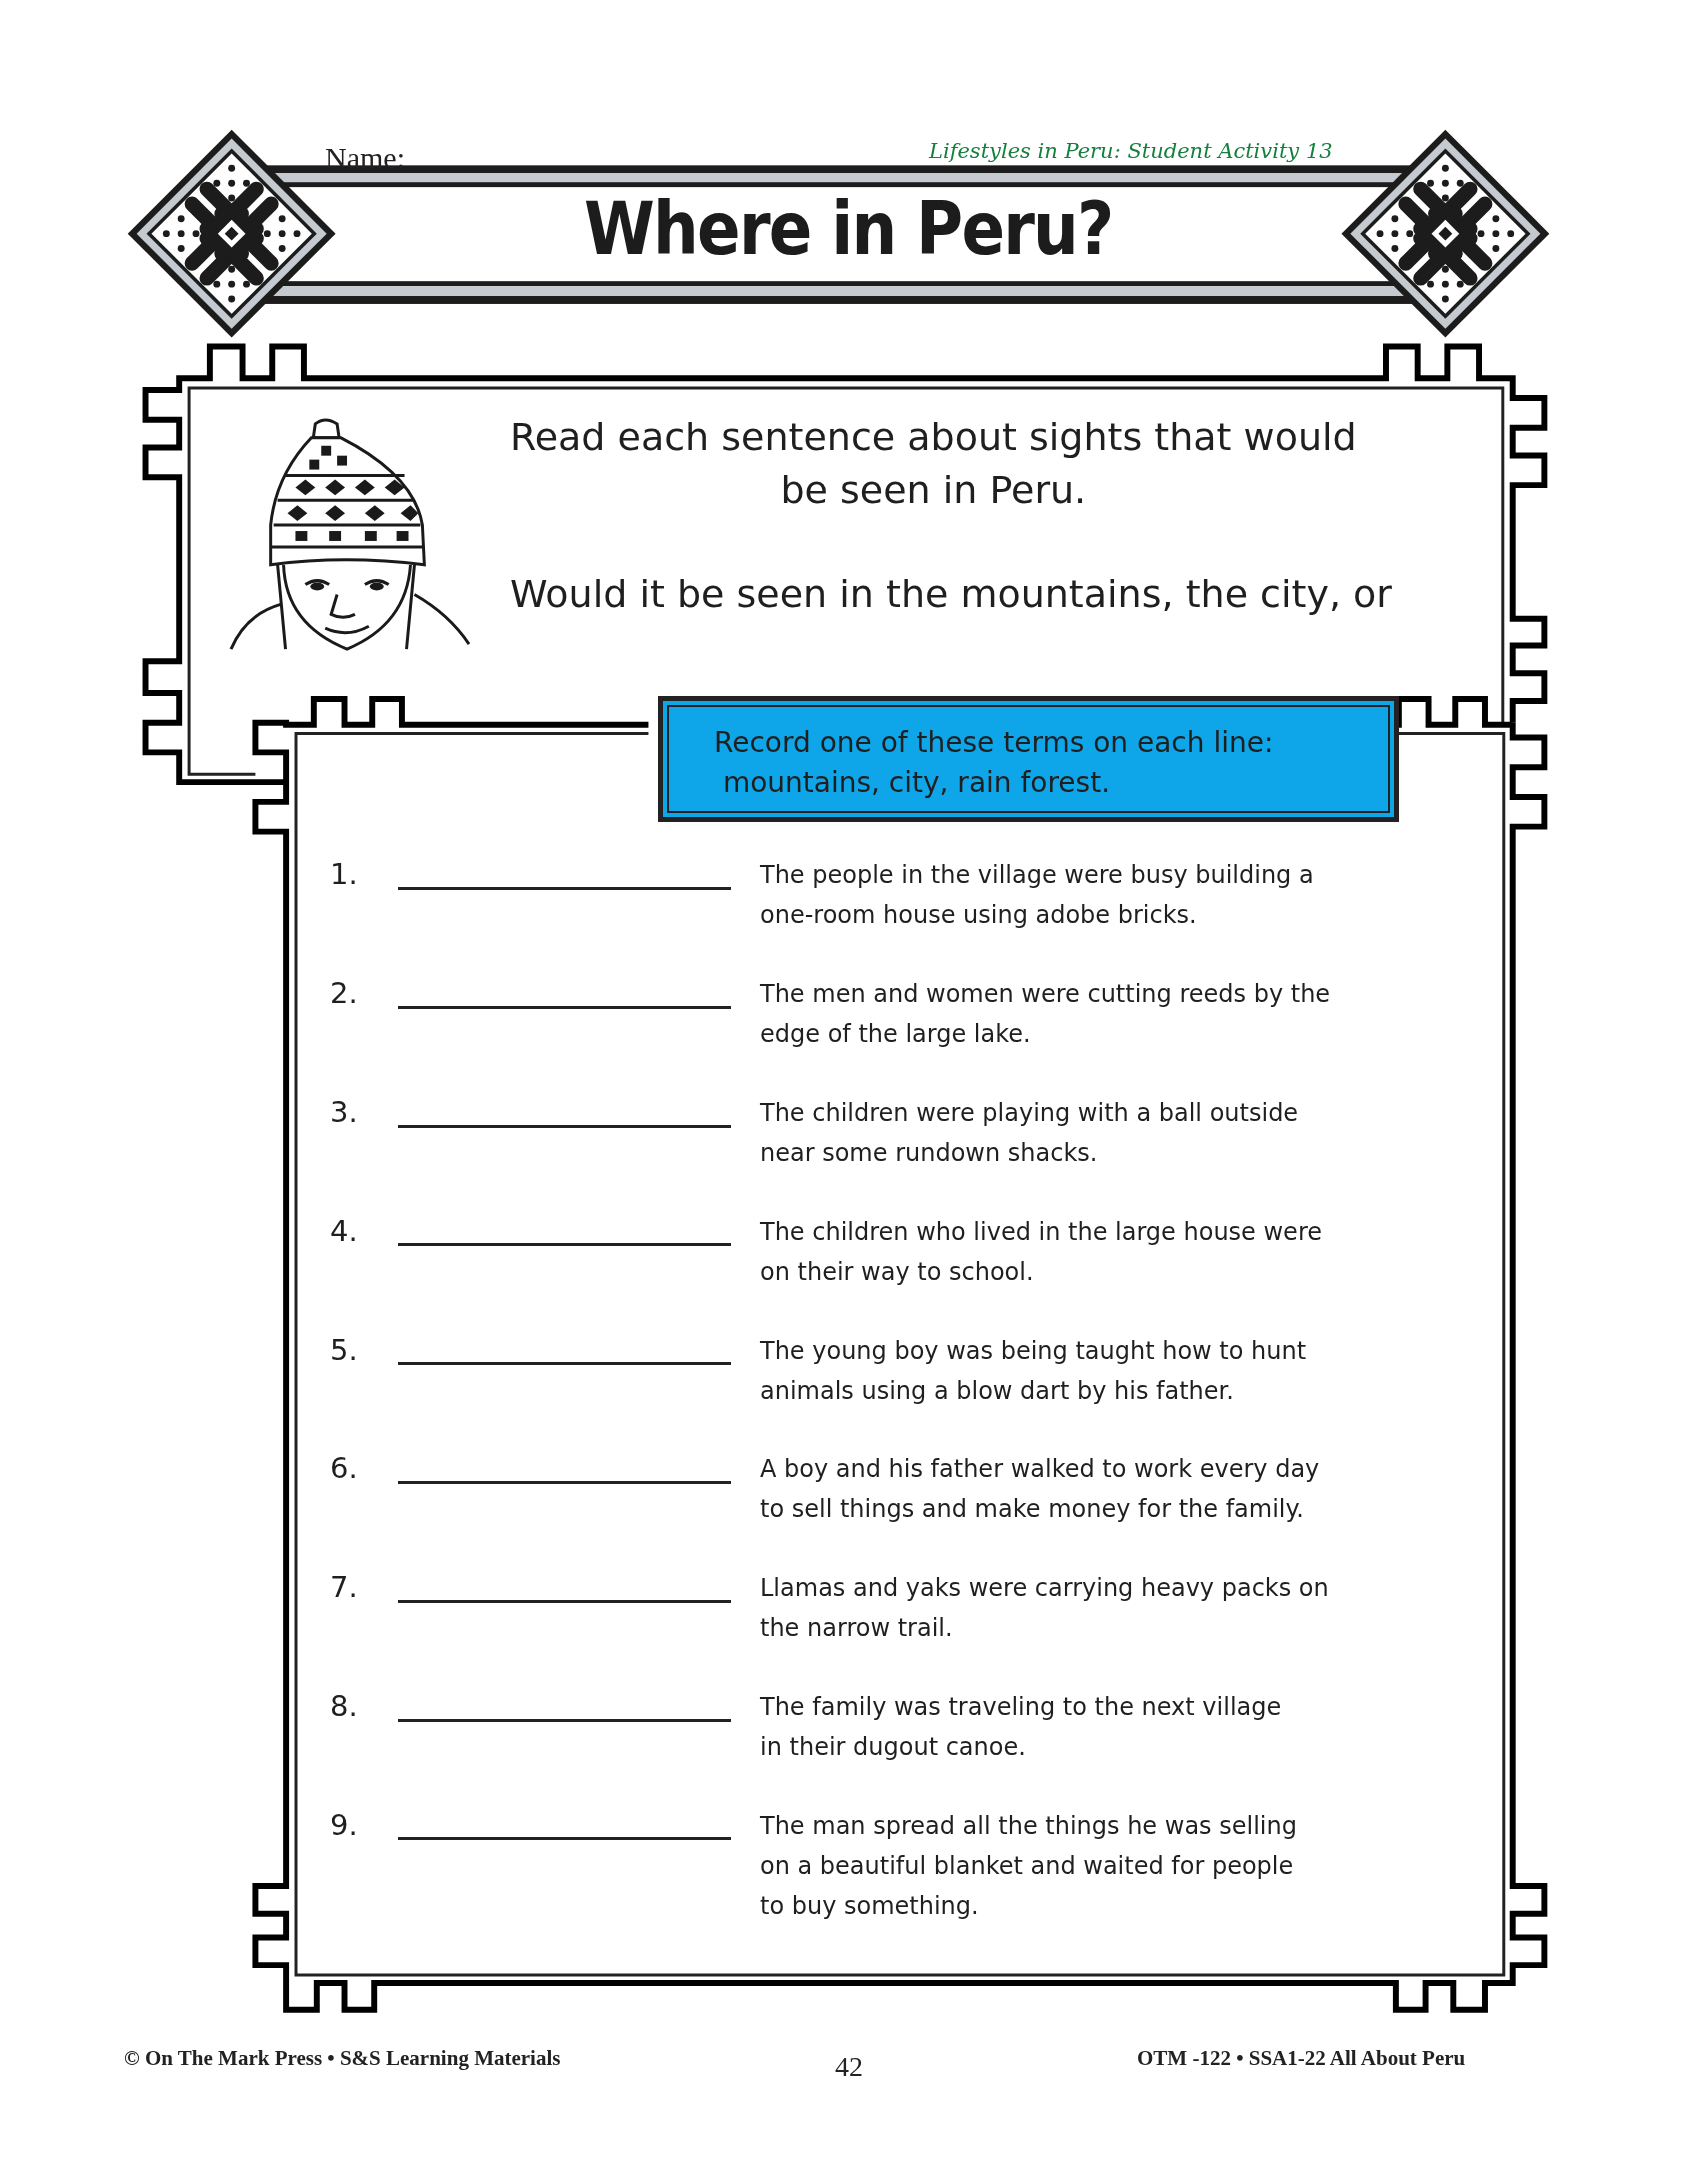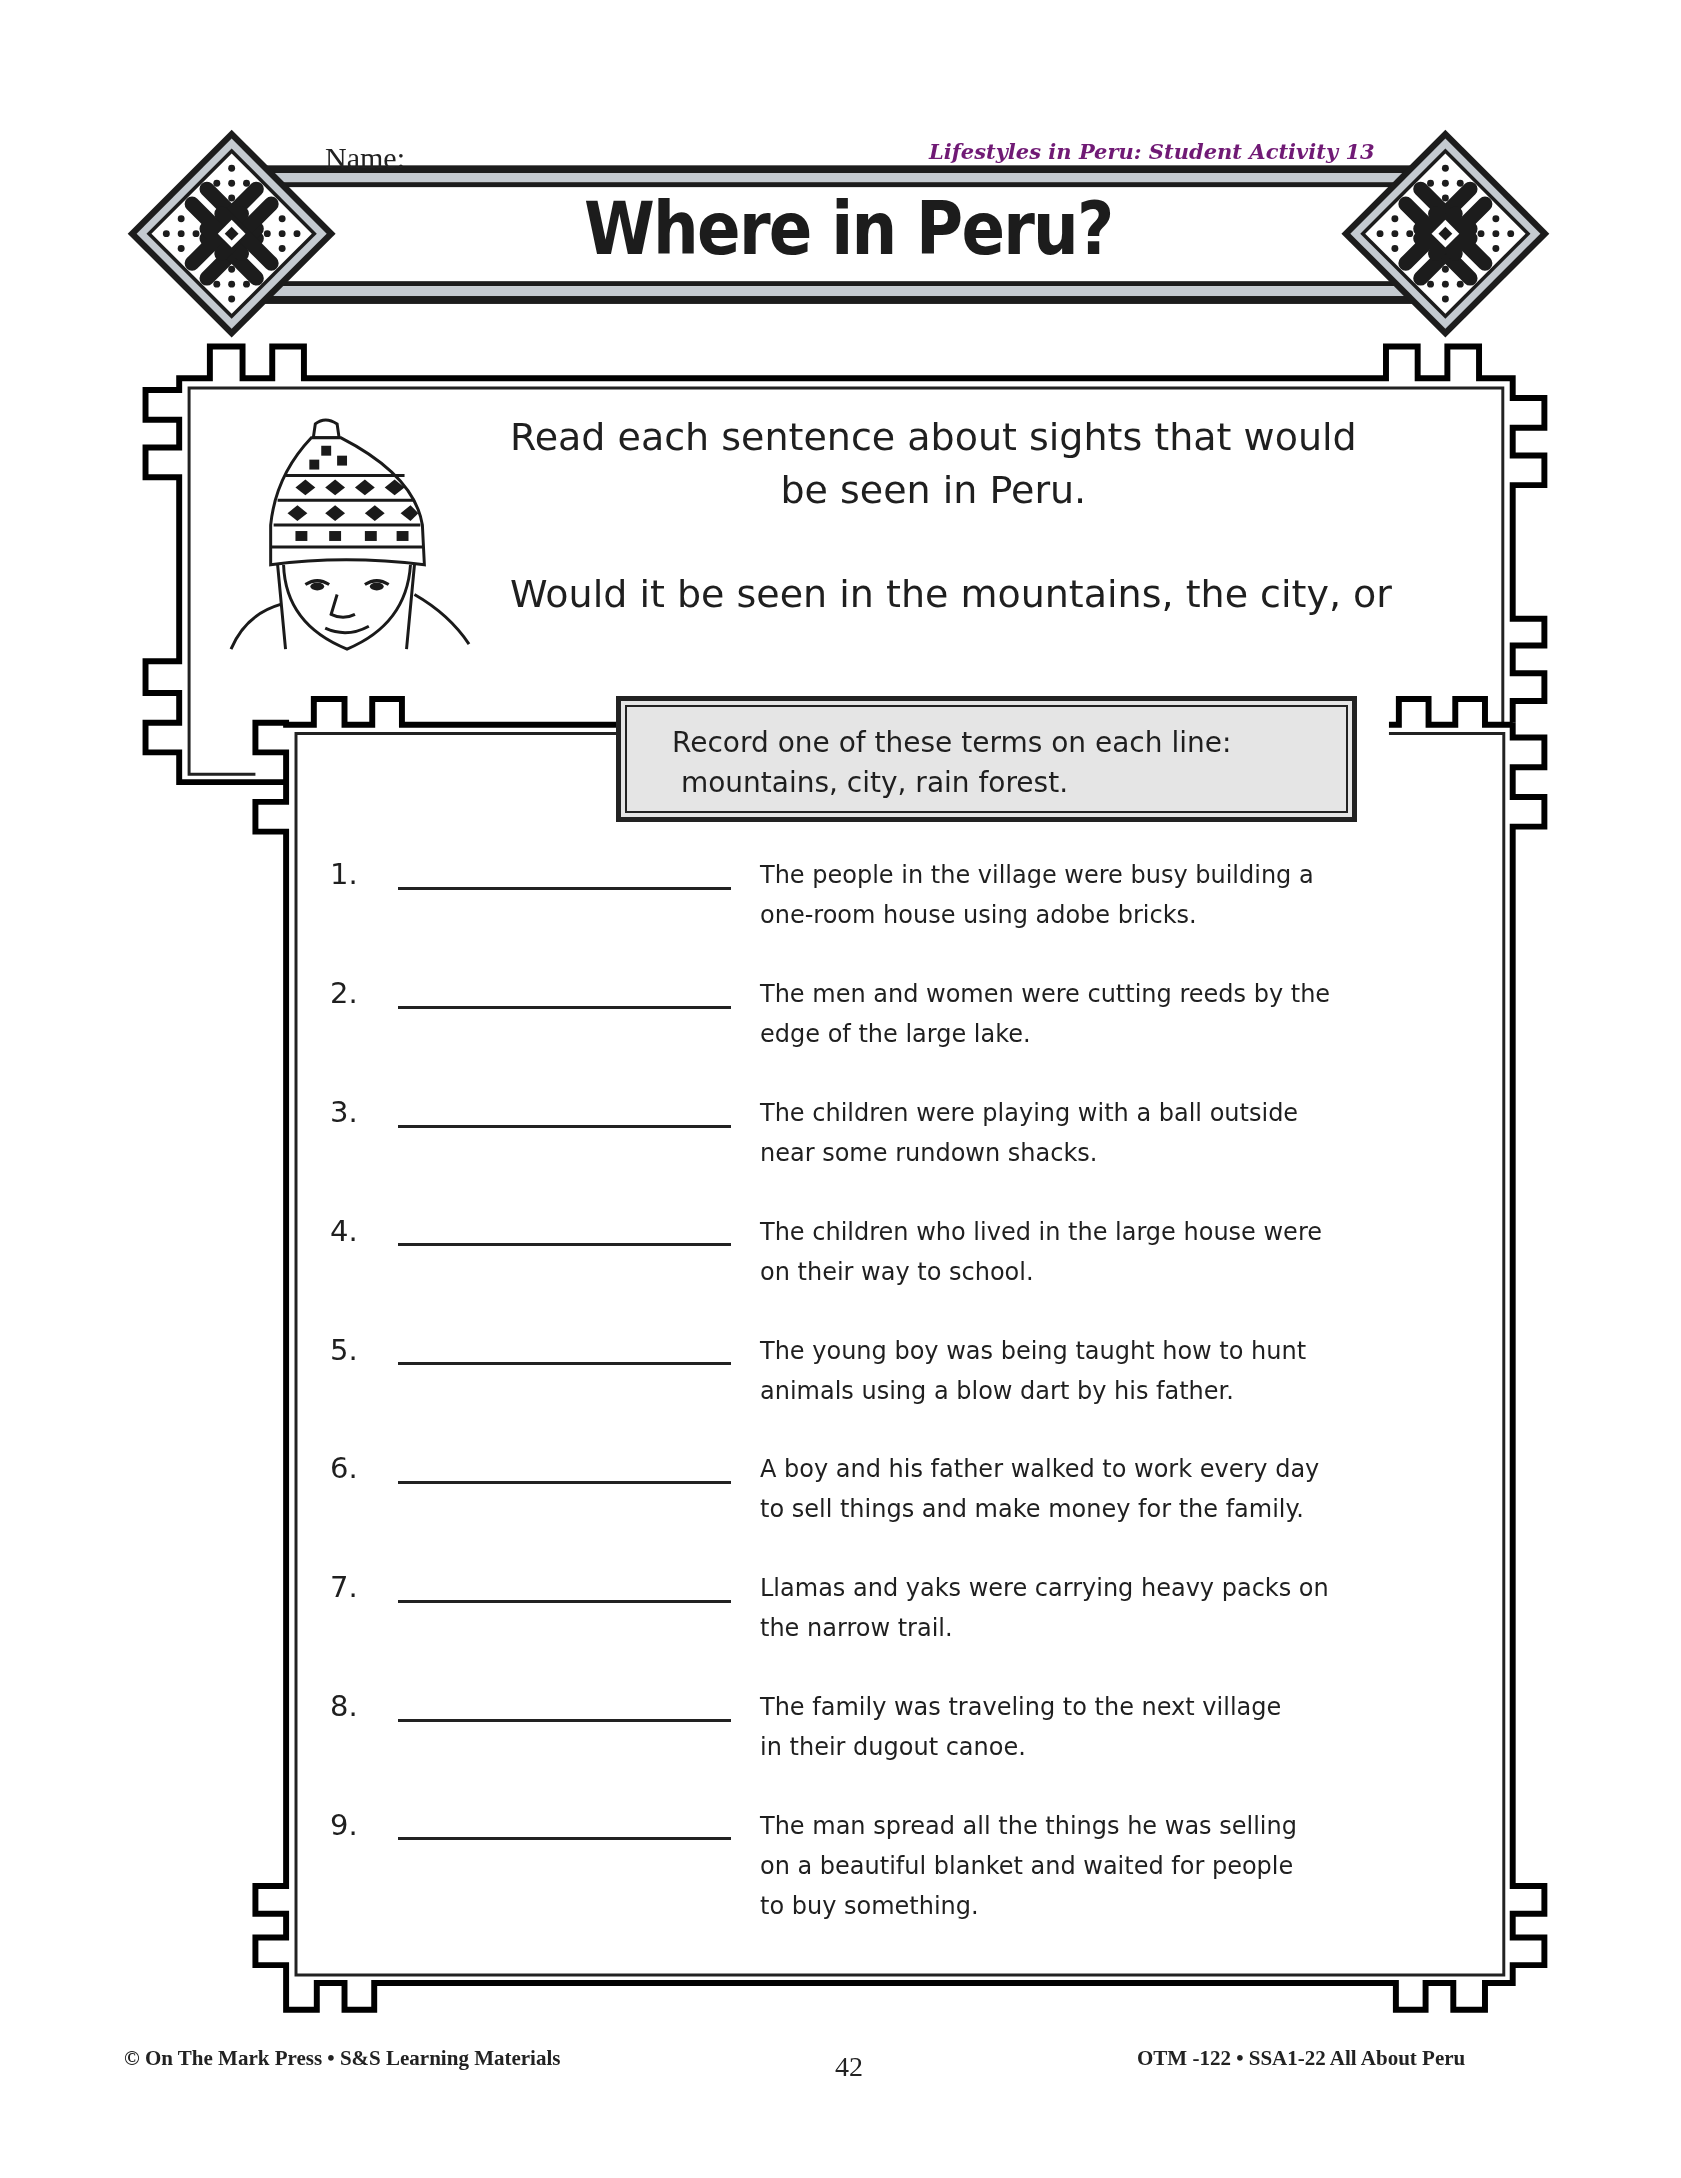--- a/index.html
+++ b/index.html
@@ -1,28 +1,28 @@
 <!DOCTYPE html>
 <html><head>
 <meta charset="utf-8">
 <style>
   html, body { margin: 0; padding: 0; background: #ffffff; }
   body { width: 1681px; height: 2178px; position: relative; overflow: hidden; font-family: "DejaVu Sans", sans-serif; color: #1a1a1a; }
   .abs { position: absolute; }
   svg.frames { position: absolute; left: 0; top: 0; }
 
   .name-label { left: 325px; top: 141px; font-family: "Liberation Serif", serif; font-size: 30px; color: #222; }
-  .activity-label { left: 929px; top: 139px; font-family: "DejaVu Serif", serif; font-style: italic; font-weight: bold; font-size: 21px; color: #701a75; }
+  .activity-label { left: 929px; top: 139px; font-family: "DejaVu Serif", serif; font-style: italic; font-weight: normal; font-size: 21px; color: #15803d; }
   .title { left: 584px; top: 186px; width: 525px; text-align: center; font-family: "DejaVu Sans", sans-serif; font-weight: bold; font-size: 73px; letter-spacing: -2px; color: #1c1c1c; transform: scaleX(0.88); transform-origin: left top; white-space: nowrap; }
 
   .intro { left: 510px; font-family: "DejaVu Sans", sans-serif; font-size: 38px; line-height: 53px; color: #1f1f1f; white-space: nowrap; text-align: center; }
   .intro1 { top: 411px; }
   .intro2 { top: 525px; margin-top: 43px; }
 
-  .record-box { left: 616px; top: 696px; width: 741px; height: 126px; border: 5px solid #222; box-sizing: border-box; background: #e5e5e5; }
+  .record-box { left: 658px; top: 696px; width: 741px; height: 126px; border: 5px solid #222; box-sizing: border-box; background: #0ea5e9; }
   .record-box-inner { position: absolute; left: 4px; top: 4px; right: 4px; bottom: 4px; border: 2px solid #222; }
   .record-text { position: absolute; left: 51px; top: 22px; font-size: 28px; line-height: 40px; color: #1f1f1f; white-space: nowrap; }
 
   .q-num { left: 330px; font-size: 29px; color: #1f1f1f; }
   .q-line { left: 398px; width: 333px; height: 0; border-top: 3px solid #222; }
   .q-text { left: 760px; font-size: 24px; line-height: 40px; color: #1f1f1f; white-space: nowrap; }
 
   .footer { top: 2046px; font-family: "Liberation Serif", serif; font-weight: bold; font-size: 21px; color: #222; }
   .footer-left { left: 124px; }
   .footer-page { left: 835px; font-weight: normal; font-size: 28px; top: 2039px; margin-top: 12px; }

